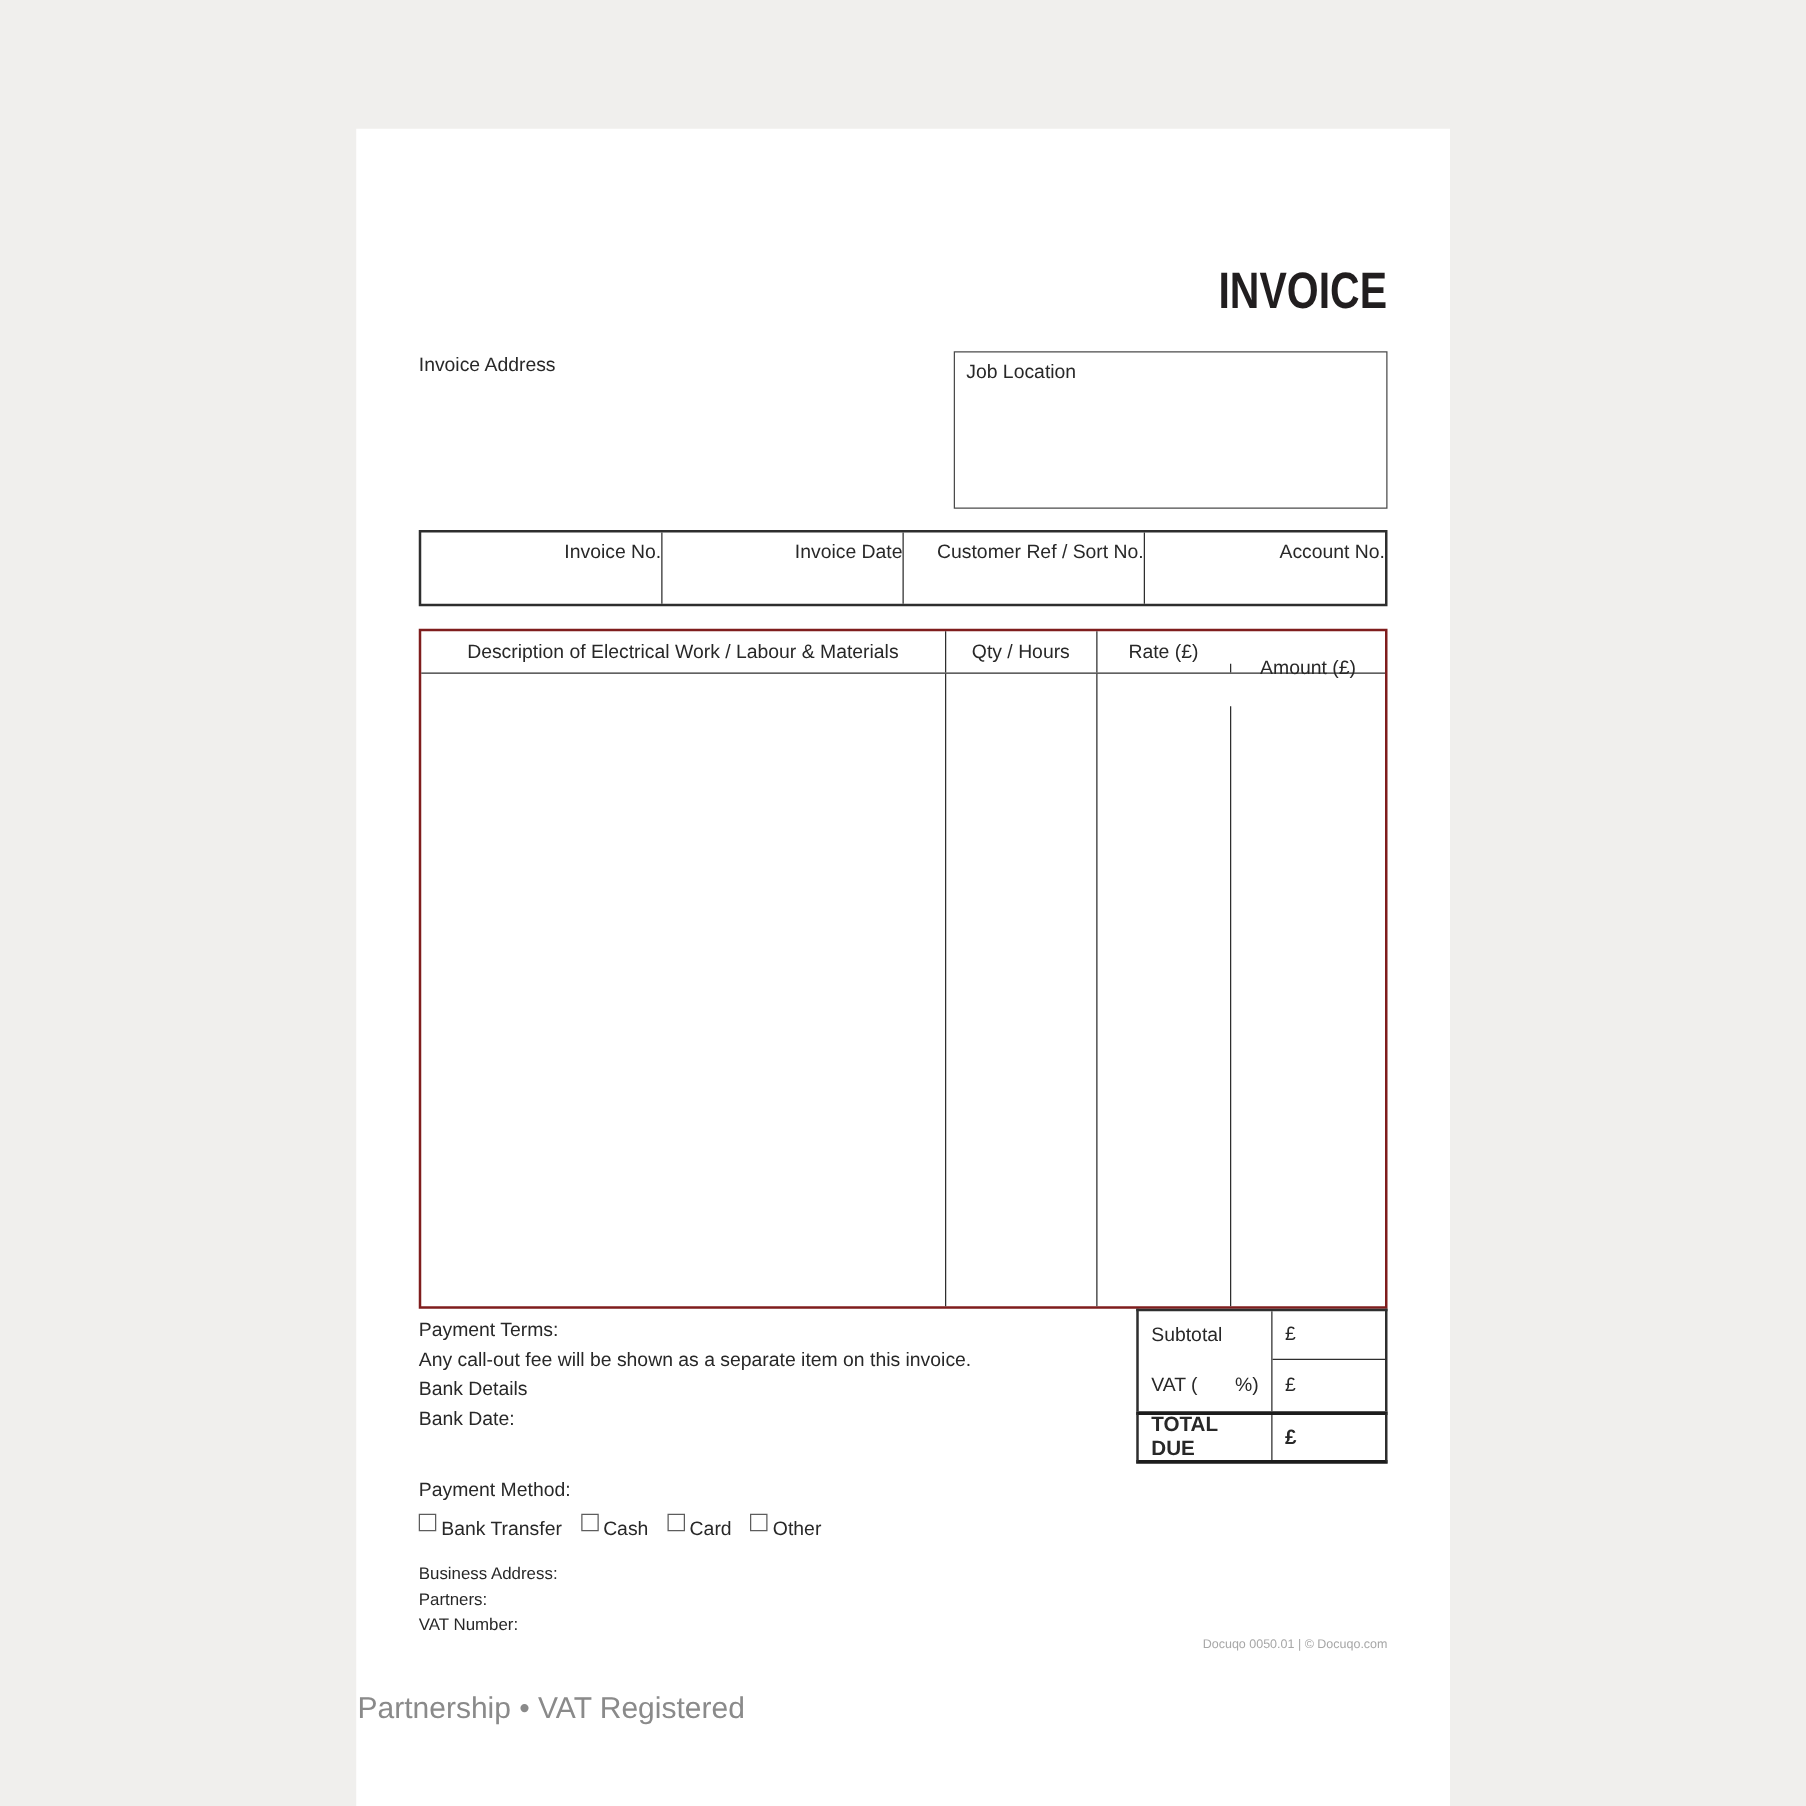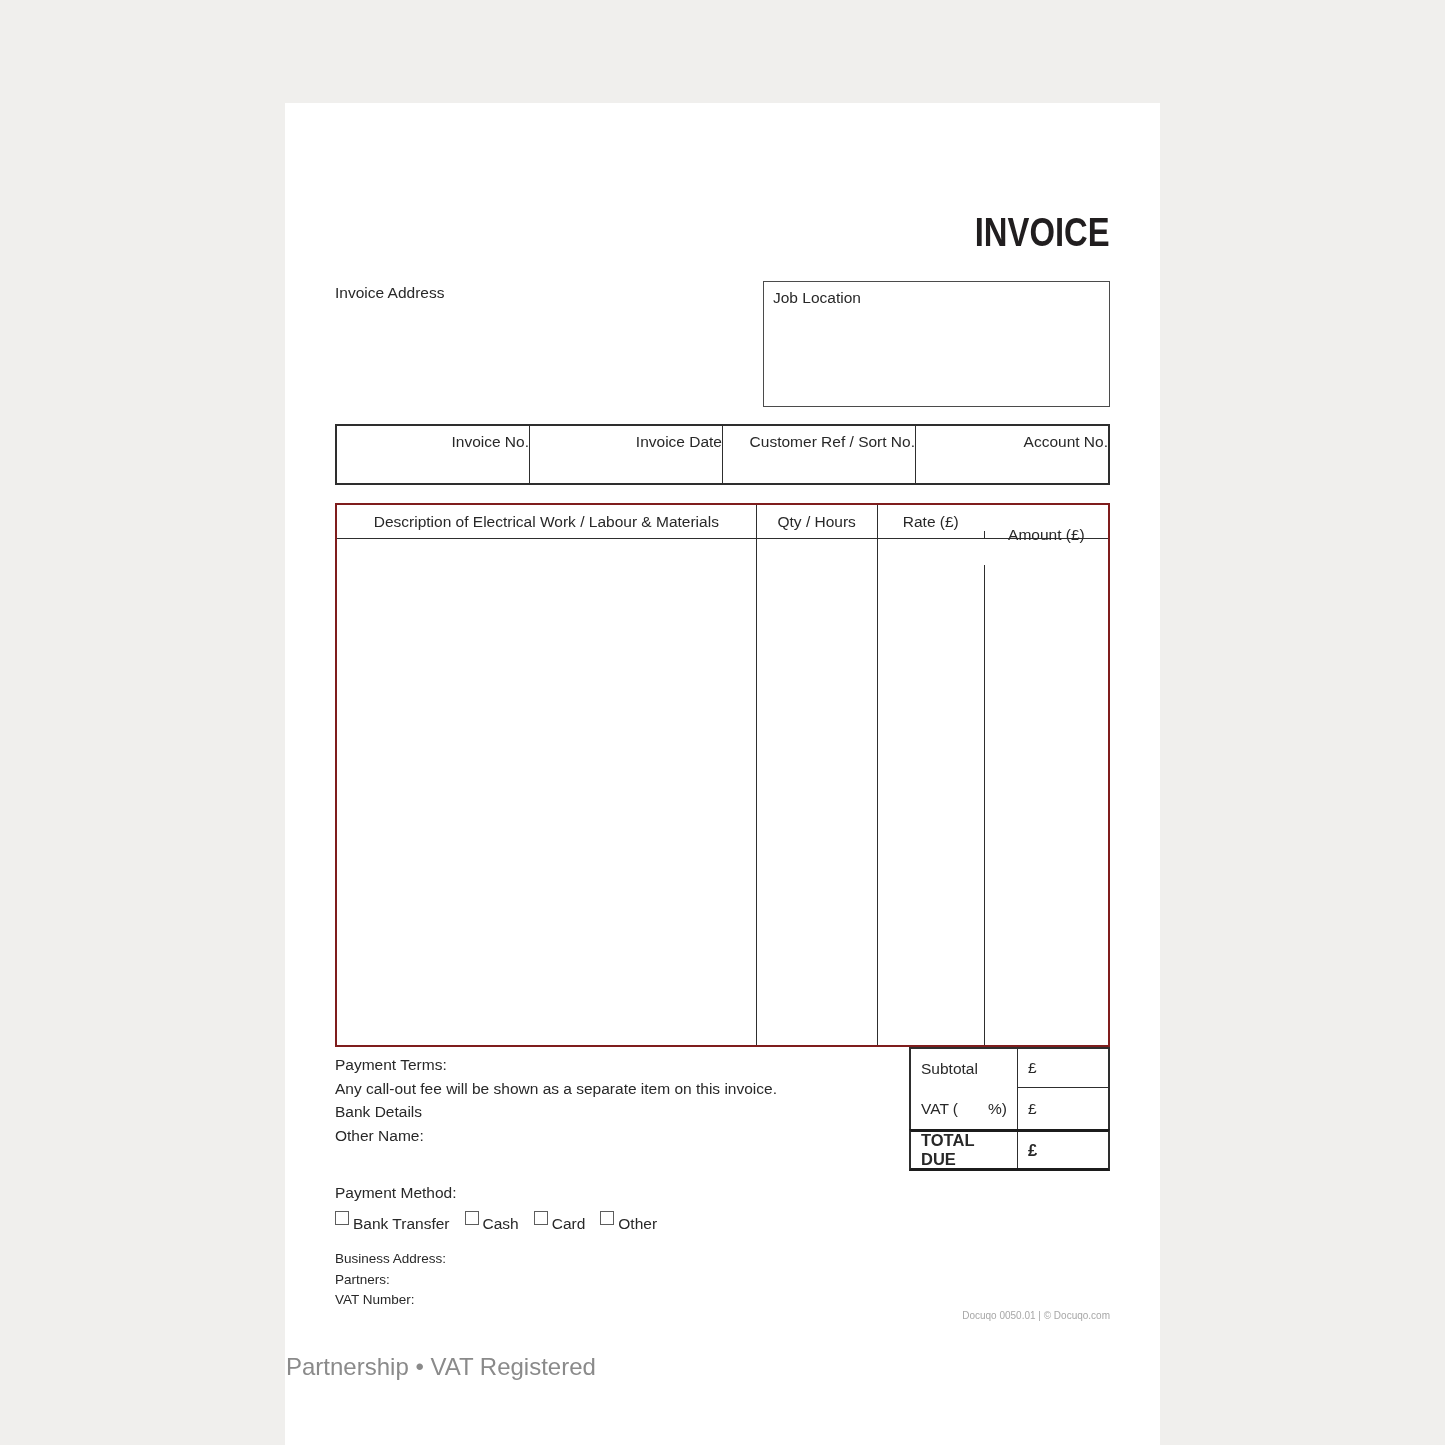--- a/index.html
+++ b/index.html
@@ -192,21 +192,21 @@
         <span>£</span>
       </div>
     </div>
   </div>
 
   <div class="pay-block">
     <div>Payment Terms:</div>
     <div>Any call-out fee will be shown as a separate item on this invoice.</div>
     <div>Bank Details</div>
     <div>
-      <span>Other Name:</span>
+      <span>Bank Date:</span>
     </div>
   </div>
 
   <div class="method-block">
     <div>Payment Method:</div>
     <div class="method-row">
       <div class="method-item">
         <span class="checkbox"></span>
         <span class="mlabel">Bank Transfer</span>
       </div>

